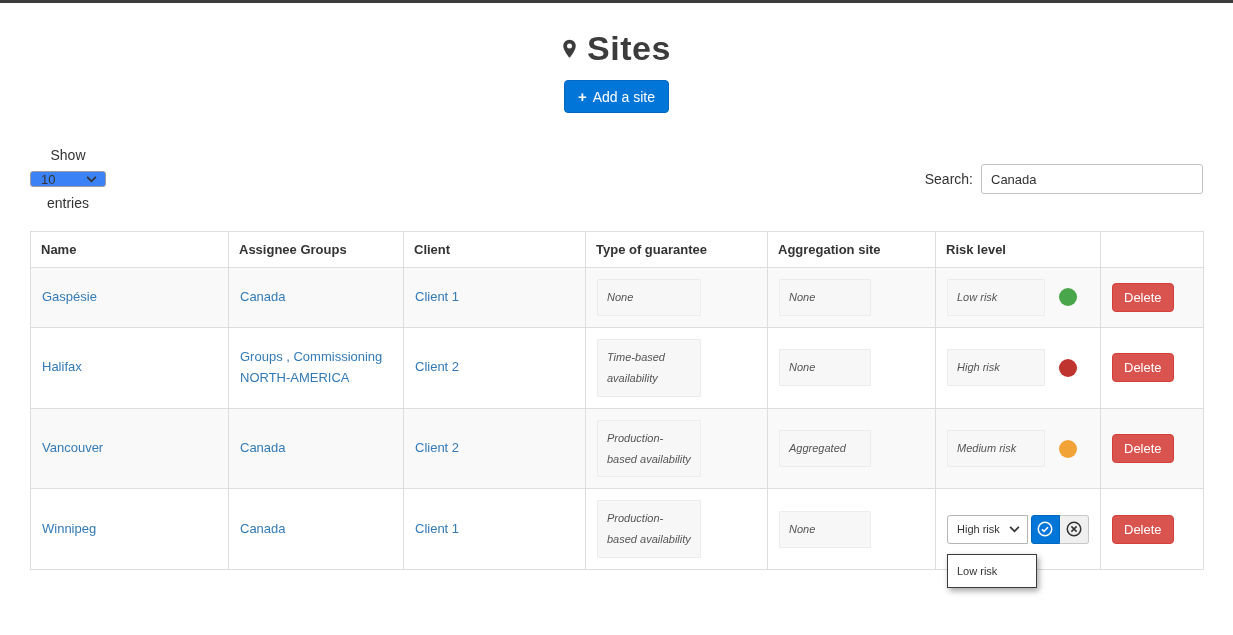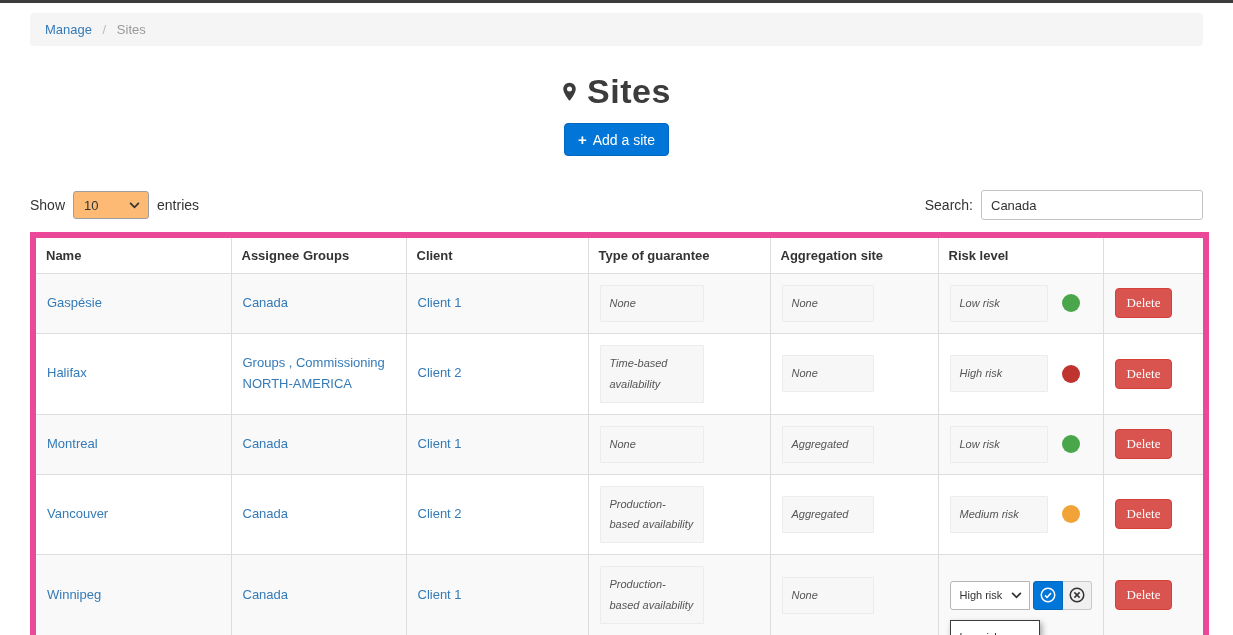--- a/index.html
+++ b/index.html
@@ -18,65 +18,60 @@
   .title-inner { display:inline-flex; align-items:center; gap:10px; }
   .page-title { font-size:34px; font-weight:bold; color:#3c3c3c; letter-spacing:0.5px; }
   .pin-icon svg { display:block; }
 
   .add-btn-wrap { text-align:center; margin-top:12px; }
   .add-btn { display:inline-flex; align-items:center; gap:6px; background:#0275d8; border:1px solid #0267bf; color:#fff; font-size:14px; padding:7px 13px; border-radius:4px; cursor:pointer; font-family:inherit; }
   .add-btn .plus { font-weight:bold; font-size:15px; }
 
   
   .controls { margin-top:34px; display:flex; justify-content:space-between; align-items:center; font-size:14px; color:#333; }
-  .show-group { display:flex; align-items:center; gap:8px; }
-  .page-size-select { display:inline-flex; align-items:center; justify-content:space-between; width:76px; height:28px; border:1px solid #9f9f9f; border-radius:3px; padding:0 8px 0 10px; background:#fdba74; font-size:13px; color:#333; cursor:pointer; }
+  .show-group { display:flex; align-items:center; gap:8px;flex-direction:column; }
+  .page-size-select { display:inline-flex; align-items:center; justify-content:space-between; width:76px; height:16px; border:1px solid #9f9f9f; border-radius:3px; padding:0 8px 0 10px; background:#3b82f6; font-size:13px; color:#333; cursor:pointer; }
   .search-group { display:flex; align-items:center; gap:8px; }
   .search-input { width:222px; height:30px; border:1px solid #c3c3c3; border-radius:3px; padding:4px 9px; font-size:13px; color:#333; font-family:inherit; }
 
   
-  table { margin-top:12px; width:100%; border-collapse:collapse; border:6px solid #ec4899; table-layout:fixed; }
+  table { margin-top:20px; width:100%; border-collapse:collapse; border:1px solid #ec4899; table-layout:fixed; }
   th, td { border:1px solid #ddd; text-align:left; vertical-align:middle; }
   th { font-size:13px; color:#333; font-weight:bold; padding:10px 10px; background:#fff; }
   td { padding:11px 11px; font-size:13px; }
   tbody tr:nth-child(odd) { background:#f9f9f9; }
   tbody tr:nth-child(even) { background:#fff; }
   td a { color:#337ab7; text-decoration:none; cursor:pointer; line-height:1.6; }
   .col-name{width:198px;} .col-groups{width:175px;} .col-client{width:182px;}
   .col-type{width:182px;} .col-agg{width:168px;} .col-risk{width:165px;} .col-del{width:103px;}
 
   .ro-box { background:#f7f7f7; border:1px solid #ececec; color:#555; font-size:11px; padding:7px 9px; line-height:1.9; border-radius:1px;font-style:italic; }
   .w-type { width:104px; } .w-agg { width:92px; } .w-risk { width:98px; }
 
   .risk-cell-inner { display:flex; align-items:center; gap:14px; }
   .risk-dot { width:18px; height:18px; border-radius:50%; flex:0 0 auto; }
 
-  .delete-btn { background:#d9534f; border:1px solid #d43f3a; color:#fff; font-size:13px; padding:6px 11px; border-radius:4px; cursor:pointer; font-family:Liberation Serif, serif; }
+  .delete-btn { background:#d9534f; border:1px solid #d43f3a; color:#fff; font-size:13px; padding:6px 11px; border-radius:4px; cursor:pointer; font-family:Liberation Sans, sans-serif; }
 
   
   .risk-edit-wrap { position:relative; display:flex; align-items:center; }
   .risk-select { display:inline-flex; align-items:center; justify-content:space-between; width:90px; height:29px; background:#fff; border:1px solid #b5b5b5; border-radius:3px 0 0 3px; padding:0 7px 0 9px; font-size:11px; color:#333; cursor:pointer; }
   .confirm-btn { width:33px; height:29px; margin-left:3px; background:#0275d8; border:1px solid #0267bf; border-radius:3px 0 0 3px; display:inline-flex; align-items:center; justify-content:center; cursor:pointer; }
   .cancel-btn { width:33px; height:29px; background:#f0f0f0; border:1px solid #c8c8c8; border-left:none; border-radius:0 3px 3px 0; display:inline-flex; align-items:center; justify-content:center; cursor:pointer; }
 
   .risk-dropdown { position:absolute; top:calc(100% + 10px); left:0; width:90px; background:#fff; border:1px solid #3c3c3c; box-shadow:2px 3px 6px rgba(0,0,0,.35); z-index:60; }
   .risk-option { font-size:11px; color:#333; padding:10px 9px; cursor:pointer; background:#fff; }
 </style>
 </head>
 <body>
 
 <div class="top-strip"></div>
 
 <div class="content">
 
-  <div class="breadcrumb">
-    <a>Manage</a>
-    <span class="sep">/</span>
-    <span class="current">Sites</span>
-  </div>
 
   <div class="title-wrap">
     <div class="title-inner">
       <span class="pin-icon">
         <svg width="15" height="20" viewBox="0 0 24 32">
           <path d="M12 1C6.5 1 2 5.5 2 11c0 7.5 10 19 10 19s10-11.5 10-19C22 5.5 17.5 1 12 1z" fill="#3c3c3c"></path>
           <circle cx="12" cy="11" r="4" fill="#fff"></circle>
         </svg>
       </span>
       <span class="page-title">Sites</span>
@@ -154,38 +149,20 @@
           <td>
             <div class="ro-box w-type">Time-based availability</div>
           </td>
           <td>
             <div class="ro-box w-agg">None</div>
           </td>
           <td>
             <div class="risk-cell-inner">
               <div class="ro-box w-risk">High risk</div>
               <span class="risk-dot" style="background: rgb(192, 52, 47);"></span>
-            </div>
-          </td>
-          <td><button class="delete-btn">Delete</button></td>
-        </tr>
-        <tr>
-          <td><a>Montreal</a></td>
-          <td><a>Canada</a></td>
-          <td><a>Client 1</a></td>
-          <td>
-            <div class="ro-box w-type">None</div>
-          </td>
-          <td>
-            <div class="ro-box w-agg">Aggregated</div>
-          </td>
-          <td>
-            <div class="risk-cell-inner">
-              <div class="ro-box w-risk">Low risk</div>
-              <span class="risk-dot" style="background: rgb(74, 166, 74);"></span>
             </div>
           </td>
           <td><button class="delete-btn">Delete</button></td>
         </tr>
         <tr>
           <td><a>Vancouver</a></td>
           <td><a>Canada</a></td>
           <td><a>Client 2</a></td>
           <td>
             <div class="ro-box w-type">Production-based availability</div>

